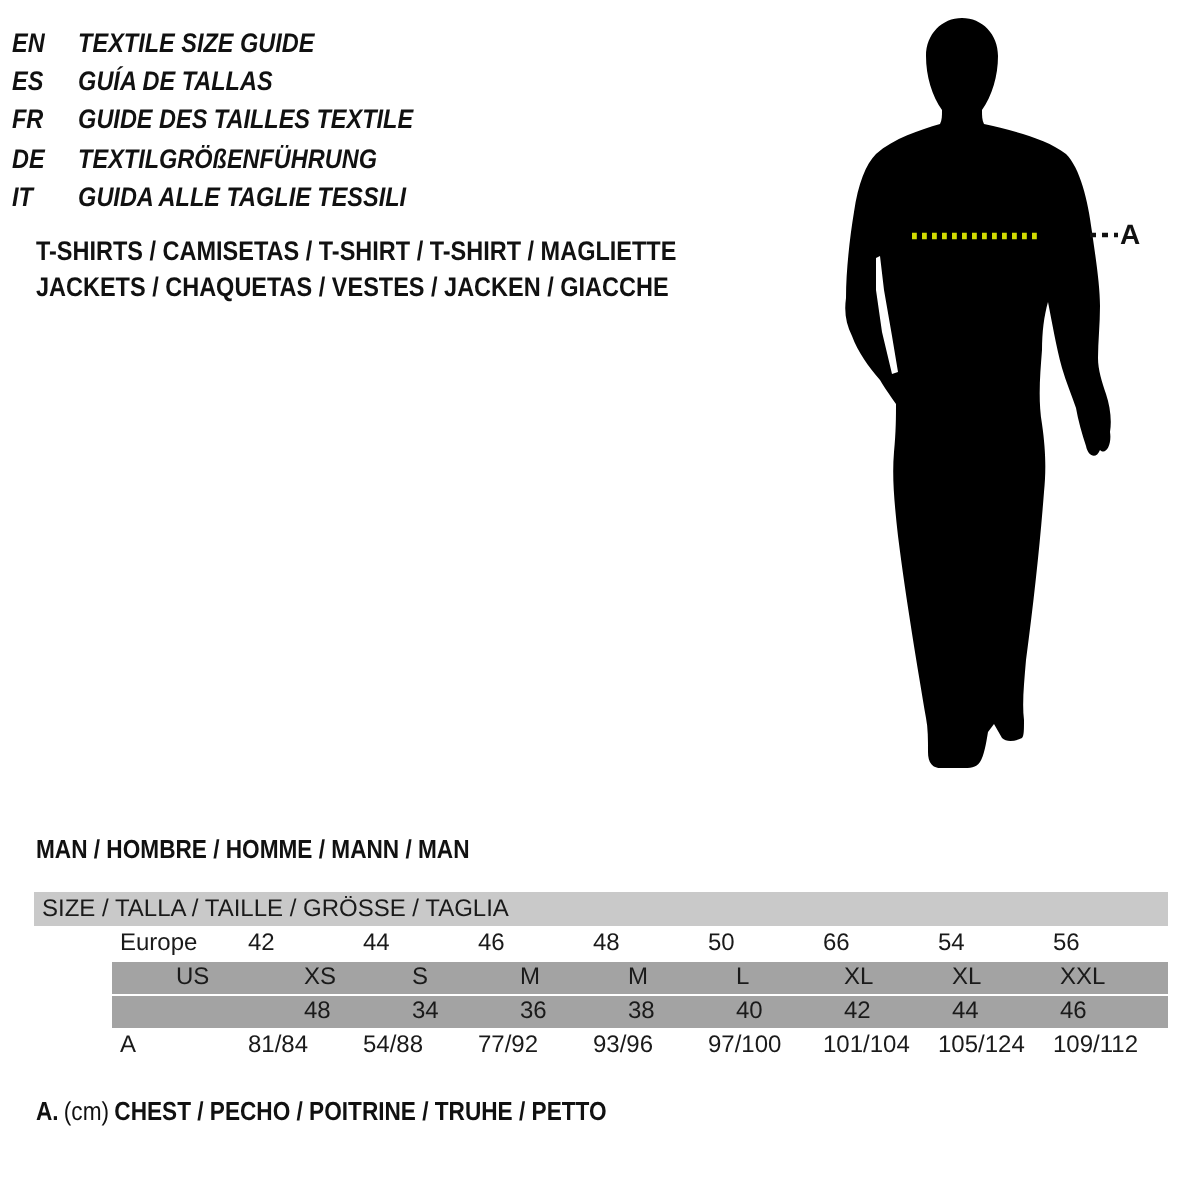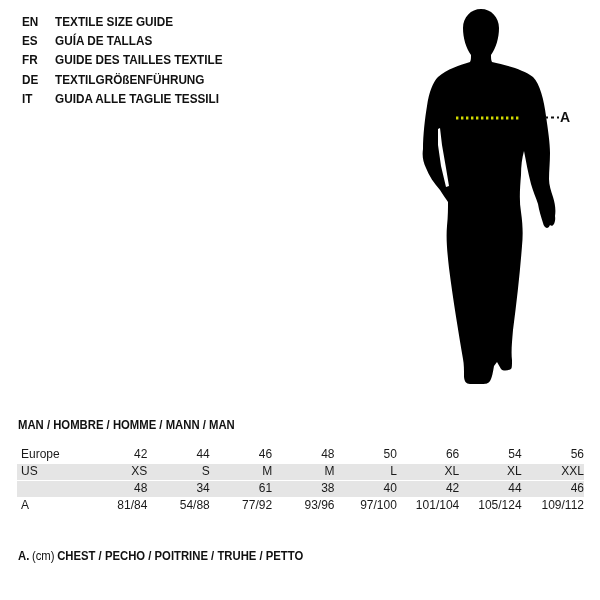--- a/index.html
+++ b/index.html
@@ -3,43 +3,43 @@
 <meta charset="utf-8">
 <style>
   html,body { margin:0; padding:0; background:#fff; }
   #canvas {
     position:relative; width:600px; height:600px; background:#ffffff;
     font-family:"Liberation Sans", sans-serif; color:#111; overflow:hidden;
   }
   .cond { transform:scaleX(0.87); transform-origin:0 50%; white-space:nowrap; }
 
   
-  .langs { position:absolute; left:22px; top:12px; }
+  .langs { position:absolute; left:6px; top:12px;font-style:italic; }
   .lang-row { height:19.2px; line-height:19.2px; font-size:13.5px; font-weight:700; }
   .lang-code { display:inline-block; width:38px; }
 
   
   .cats { position:absolute; left:18px; top:117px; }
   .cat-row { height:17.5px; line-height:17.5px; font-size:13.5px; font-weight:700; }
 
   
   #figure-svg { position:absolute; left:0; top:0; width:600px; height:600px; }
   .measure-label { position:absolute; left:560px; top:109px; font-size:14px; font-weight:700; }
 
   
   .section-title { position:absolute; left:18px; top:418px; height:14px; line-height:14px;
                    font-size:13px; font-weight:700; }
 
   
   .size-table { position:absolute; left:17px; top:446px; width:567px; font-size:12px; color:#1a1a1a; }
   .thead { height:17px; line-height:17px; background:#c9c9c9; padding-left:4px; }
-  .trow { display:flex; height:17px; line-height:17px; }
-  .trow.shaded { background:#e5e5e5; box-shadow:inset 0 1px 0 #ffffff; }
+  .trow { display:flex; height:17px; line-height:17px;margin-left:39px; }
+  .trow.shaded { background:#a3a3a3; box-shadow:inset 0 1px 0 #ffffff;padding-left:28px; }
   .rlabel { width:64px; padding-left:4px; }
-  .cell { flex:1; text-align:right; }
+  .cell { flex:1; text-align:left; }
 
   
   .footnote { position:absolute; left:18px; top:548px; font-size:13px; font-weight:700; }
   .footnote .unit { font-weight:400; }
   .footnote span { margin-right:3px; }
 </style>
 </head>
 <body>
 
 <div id="canvas">
@@ -55,20 +55,24 @@
       <span class="lang-code">FR</span><span>GUIDE DES TAILLES TEXTILE</span>
     </div>
     <div class="lang-row cond">
       <span class="lang-code">DE</span><span>TEXTILGRÖßENFÜHRUNG</span>
     </div>
     <div class="lang-row cond">
       <span class="lang-code">IT</span><span>GUIDA ALLE TAGLIE TESSILI</span>
     </div>
   </div>
 
+  <div class="cats">
+    <div class="cat-row cond">T-SHIRTS / CAMISETAS / T-SHIRT / T-SHIRT / MAGLIETTE</div>
+    <div class="cat-row cond">JACKETS / CHAQUETAS / VESTES / JACKEN / GIACCHE</div>
+  </div>
 
   <svg id="figure-svg" viewBox="0 0 600 600" xmlns="http://www.w3.org/2000/svg" aria-hidden="true">
     <path d="M 481 9
          C 491 9 499 17 499 28
          C 499 38 496 48 491 55
          C 491 58 491 60 492 62
          C 505 65 523 69 533 77
          C 540 84 544 100 546 116
          C 548 130 550 143 550 153
          C 550 162 549 171 549 179
@@ -107,20 +111,23 @@
          C 463 17 471 9 481 9 Z" fill="#000000"></path>
     <path fill="#ffffff" d="M 440 128 L 442 145 L 446 168 L 449 186 L 446 187 L 441 166 L 438 145 L 438 129 Z"></path>
     <line x1="456" y1="118" x2="519" y2="118" stroke-width="3.2" stroke-dasharray="2.4 2.6" stroke="#d3dc00"></line>
     <line x1="545" y1="117.5" x2="559" y2="117.5" stroke-width="2.2" stroke-dasharray="3 3" stroke="#111111"></line>
   </svg>
   <div class="measure-label">A</div>
 
   <div class="section-title cond">MAN / HOMBRE / HOMME / MANN / MAN</div>
 
   <div class="size-table">
+    <div class="thead">
+      <span class="cond">SIZE / TALLA / TAILLE / GRÖSSE / TAGLIA</span>
+    </div>
     <div class="trow">
       <span class="rlabel">Europe</span>
       <span class="cell">42</span>
       <span class="cell">44</span>
       <span class="cell">46</span>
       <span class="cell">48</span>
       <span class="cell">50</span>
       <span class="cell">66</span>
       <span class="cell">54</span>
       <span class="cell">56</span>
@@ -133,21 +140,21 @@
       <span class="cell">M</span>
       <span class="cell">L</span>
       <span class="cell">XL</span>
       <span class="cell">XL</span>
       <span class="cell">XXL</span>
     </div>
     <div class="trow shaded">
       <span class="rlabel"></span>
       <span class="cell">48</span>
       <span class="cell">34</span>
-      <span class="cell">61</span>
+      <span class="cell">36</span>
       <span class="cell">38</span>
       <span class="cell">40</span>
       <span class="cell">42</span>
       <span class="cell">44</span>
       <span class="cell">46</span>
     </div>
     <div class="trow">
       <span class="rlabel">A</span>
       <span class="cell">81/84</span>
       <span class="cell">54/88</span>

